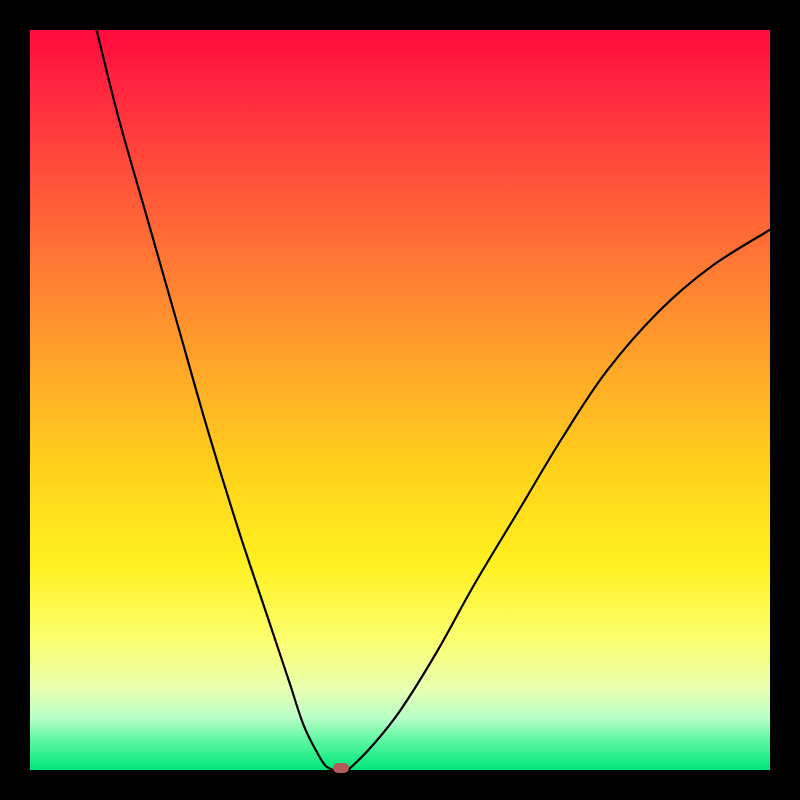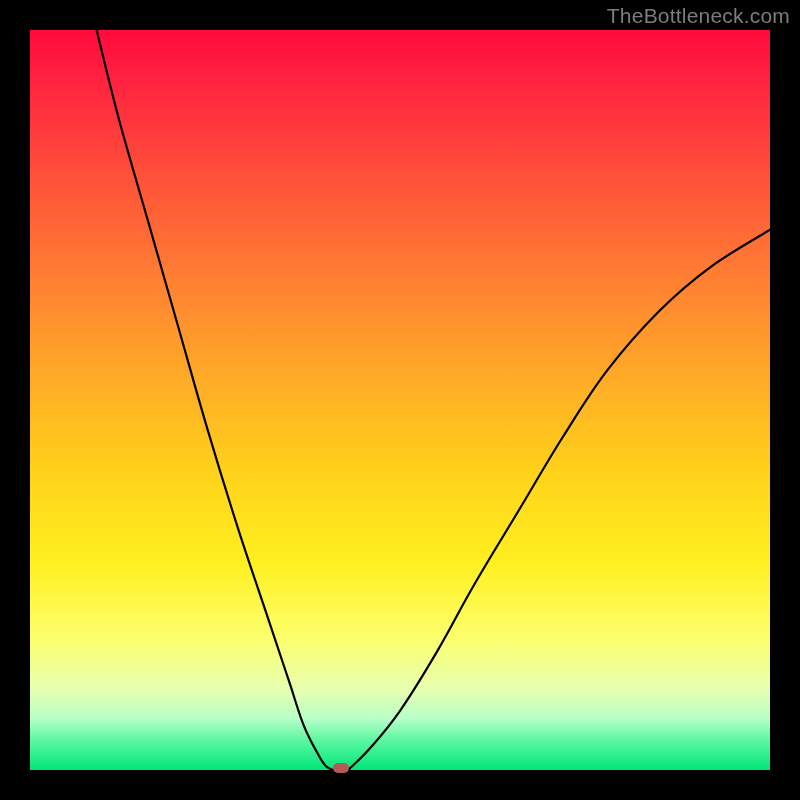--- a/index.html
+++ b/index.html
@@ -68,21 +68,20 @@
     fill: none;
     stroke: #000;
     stroke-width: 2.2;
     stroke-linecap: round;
   }
 </style>
 </head>
 <body>
 
 <div class="frame">
-  <div class="watermark">TheBottleneck.com</div>
 
   <div class="plot">
     <svg class="curve" viewBox="0 0 740 740" preserveAspectRatio="none">
       <path id="left-path" d="M 66.6 0 C 70.59599999999999 15.983999999999991, 79.476 54.16799999999996, 88.8 88.79999999999995 C 98.124 123.43199999999996, 107.744 155.10399999999998, 118.4 192.39999999999998 C 129.056 229.69599999999997, 137.344 258.704, 148 296 C 158.656 333.296, 166.944 363.63599999999997, 177.6 399.59999999999997 C 188.256 435.56399999999996, 196.544 462.49999999999994, 207.20000000000002 495.79999999999995 C 217.85600000000002 529.0999999999999, 227.47600000000003 556.628, 236.8 584.6 C 246.124 612.572, 252.34 631.22, 259 651.2 C 265.66 671.1800000000001, 268.472 682.28, 273.8 695.6 C 279.12800000000004 708.9200000000001, 284.60400000000004 717.874, 288.6 725.2 C 292.596 732.5260000000001, 293.336 733.636, 296 736.3 C 298.664 738.9639999999999, 302.068 739.334, 303.4 740 L 318.2 739"></path>
       <path id="right-path" d="M 318.2 740 C 322.19599999999997 736.004, 331.076 728.456, 340.40000000000003 717.8 C 349.72400000000005 707.1439999999999, 358.012 698.116, 370 680.8 C 381.988 663.4839999999999, 393.68000000000006 644.244, 407.00000000000006 621.6 C 420.32000000000005 598.956, 429.348 580.308, 444 555 C 458.652 529.692, 472.41600000000005 507.64, 488.40000000000003 481 C 504.384 454.36, 516.8159999999999 432.308, 532.8 407 C 548.784 381.692, 559.884 363.044, 577.2 340.4 C 594.5160000000001 317.756, 610.352 299.848, 629 281.2 C 647.648 262.55199999999996, 660.82 251.45199999999994, 680.8000000000001 236.79999999999995 C 700.7800000000001 222.14799999999997, 729.344 206.46000000000004, 740 199.80000000000007"></path>
     </svg>
     <div id="marker" class="marker" style="left: 310.8px; top: 738px;"></div>
   </div>
 </div>
 

